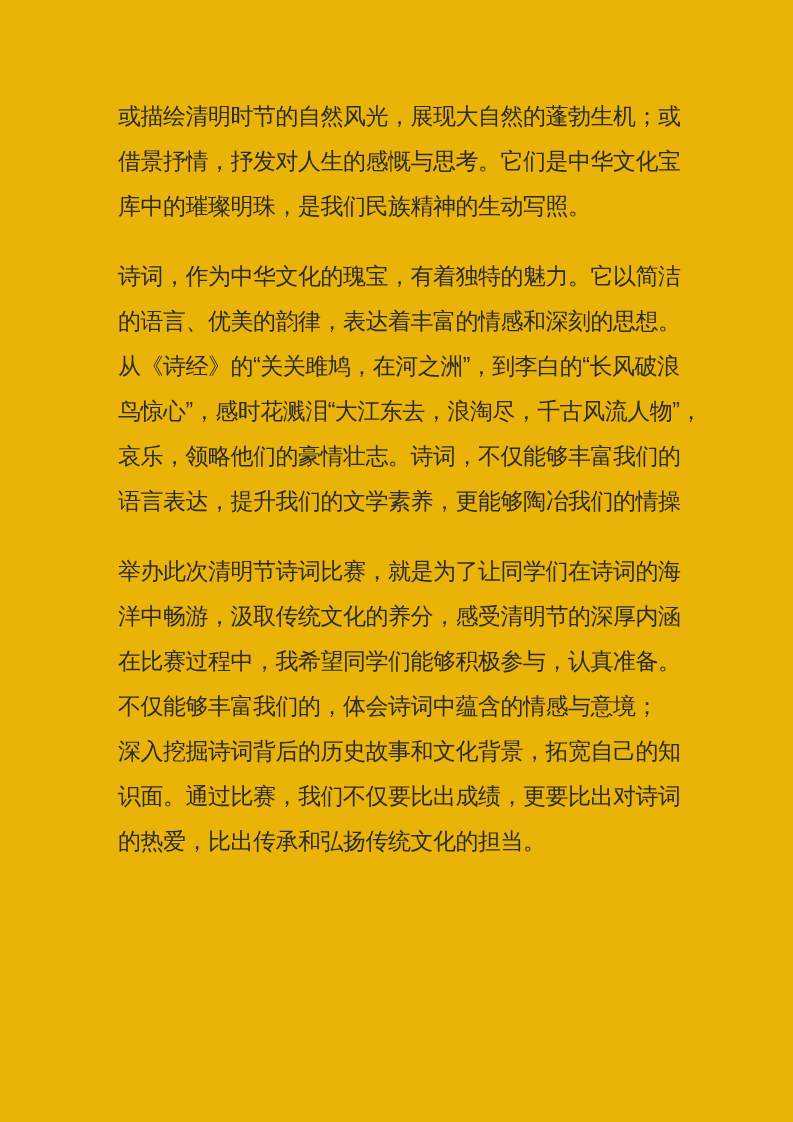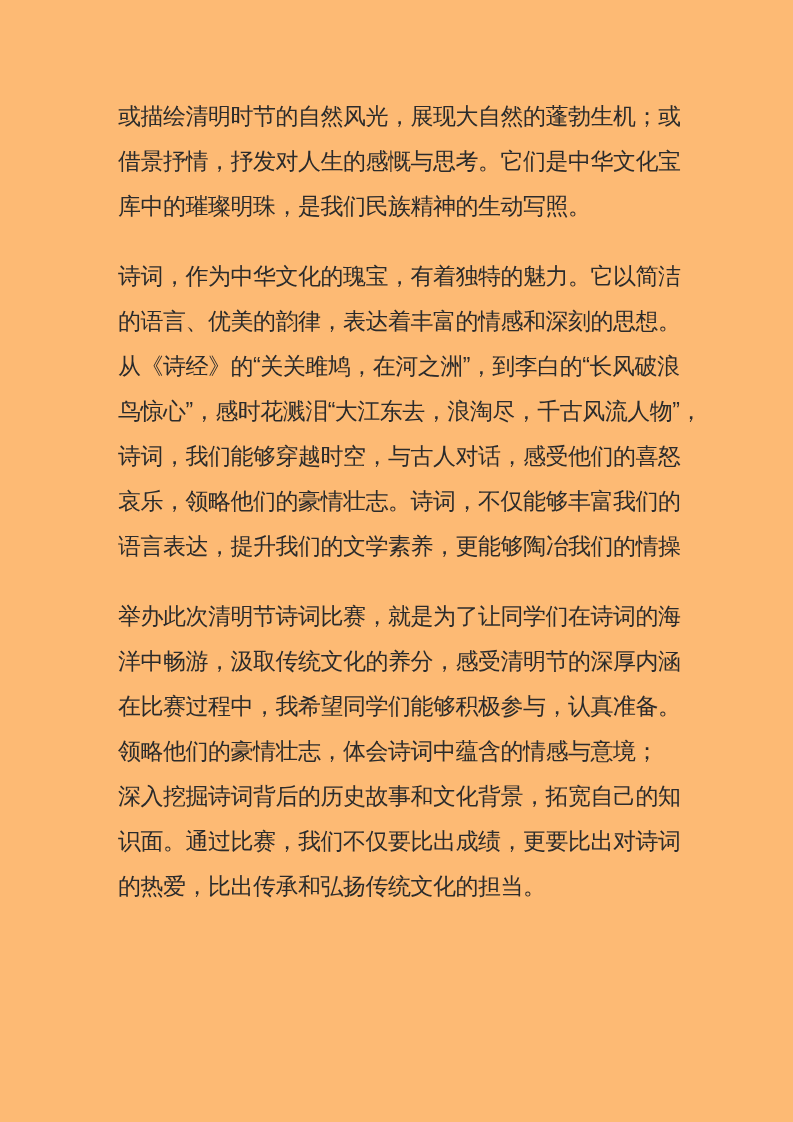--- a/index.html
+++ b/index.html
@@ -5,21 +5,21 @@
   html, body {
     margin: 0;
     padding: 0;
     background: #ffffff;
   }
   .page {
     position: relative;
     width: 793px;
     height: 1122px;
     margin: 0 auto;
-    background: #fdba74;
+    background: #eab308;
     overflow: hidden;
     font-family: "Liberation Sans", sans-serif;
   }
   .doc-content {
     padding: 94px 110px 0 118px;
     color: #2b2b2b;
   }
   .para {
     margin: 0 0 25px 0;
     padding: 0;
@@ -43,29 +43,28 @@
       <div class="line">或描绘清明时节的自然风光，展现大自然的蓬勃生机；或</div>
       <div class="line">借景抒情，抒发对人生的感慨与思考。它们是中华文化宝</div>
       <div class="line">库中的璀璨明珠，是我们民族精神的生动写照。</div>
     </div>
 
     <div class="para">
       <div class="line">诗词，作为中华文化的瑰宝，有着独特的魅力。它以简洁</div>
       <div class="line">的语言、优美的韵律，表达着丰富的情感和深刻的思想。</div>
       <div class="line">从《诗经》的“关关雎鸠，在河之洲”，到李白的“长风破浪</div>
       <div class="line">鸟惊心”，感时花溅泪“大江东去，浪淘尽，千古风流人物”，</div>
-      <div class="line">诗词，我们能够穿越时空，与古人对话，感受他们的喜怒</div>
       <div class="line">哀乐，领略他们的豪情壮志。诗词，不仅能够丰富我们的</div>
       <div class="line">语言表达，提升我们的文学素养，更能够陶冶我们的情操</div>
     </div>
 
     <div class="para">
       <div class="line">举办此次清明节诗词比赛，就是为了让同学们在诗词的海</div>
       <div class="line">洋中畅游，汲取传统文化的养分，感受清明节的深厚内涵</div>
       <div class="line">在比赛过程中，我希望同学们能够积极参与，认真准备。</div>
-      <div class="line">领略他们的豪情壮志，体会诗词中蕴含的情感与意境；</div>
+      <div class="line">不仅能够丰富我们的，体会诗词中蕴含的情感与意境；</div>
       <div class="line">深入挖掘诗词背后的历史故事和文化背景，拓宽自己的知</div>
       <div class="line">识面。通过比赛，我们不仅要比出成绩，更要比出对诗词</div>
       <div class="line">的热爱，比出传承和弘扬传统文化的担当。</div>
     </div>
 
   </div>
 </div>
 
 </body></html>

